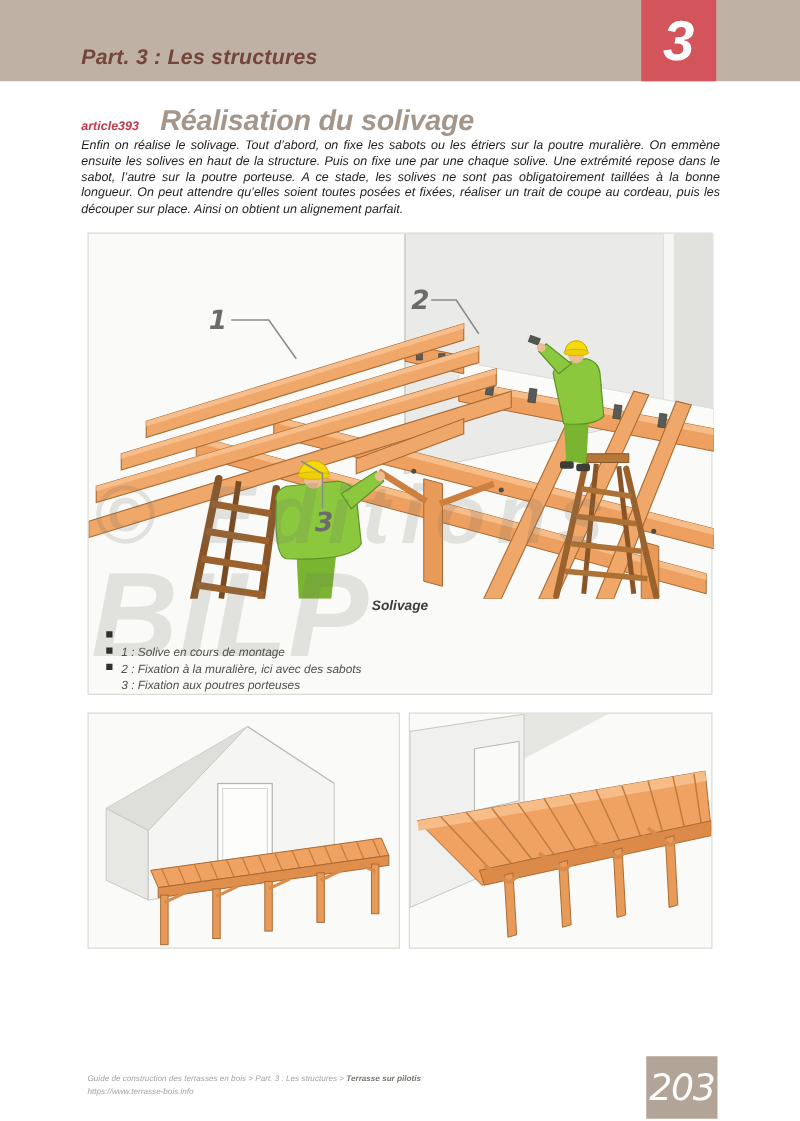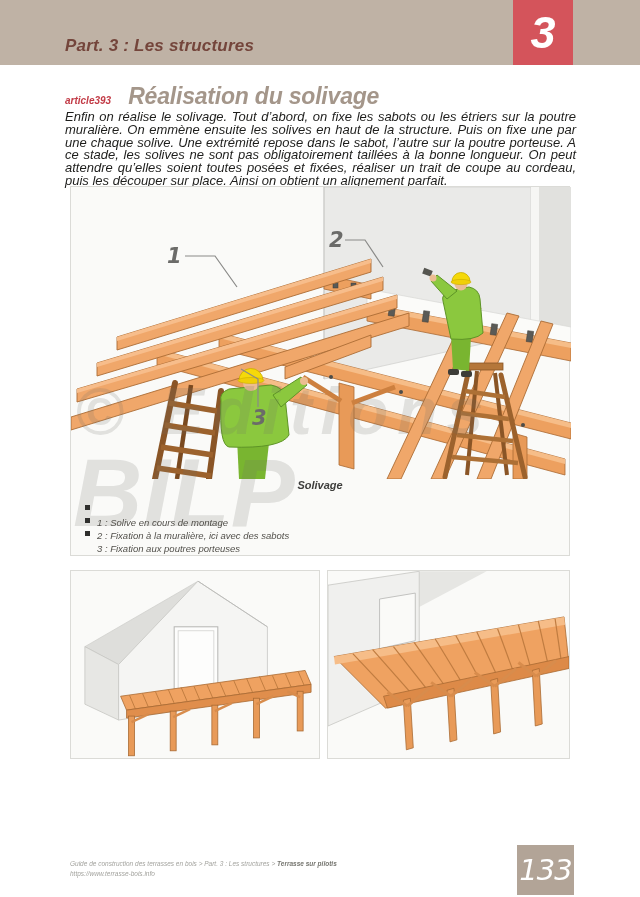--- a/index.html
+++ b/index.html
@@ -9,21 +9,21 @@
   .band{position:absolute;left:0;top:0;width:640px;height:65px;background:#bfb2a5;}
   .part-title{position:absolute;left:65px;top:36px;font-size:17px;font-weight:bold;color:#74453b;letter-spacing:.2px;}
   .chapter-box{position:absolute;left:513px;top:0;width:60px;height:65px;background:#d4545b;
                display:flex;align-items:center;justify-content:center;}
   .chapter-box span{color:#ffffff;font-size:45px;font-weight:bold;line-height:1;}
   
   .article-row{position:absolute;left:65px;top:83px;display:flex;align-items:baseline;}
   .article-tag{font-size:10px;font-weight:bold;color:#c23b46;margin-right:17px;}
   .article-title{font-size:23px;font-weight:bold;color:#a4968a;letter-spacing:-.2px;}
   
-  .body-text{position:absolute;left:65px;top:111px;width:511px;font-size:13px;line-height:12.8px;
+  .body-text{position:absolute;left:65px;top:111px;width:511px;font-size:10px;line-height:12.8px;
              color:#1e1e1c;text-align:justify;}
   
   .fig{position:absolute;background:#fafaf8;border:1px solid #dbdbd7;box-sizing:border-box;}
   #fig-main{left:70px;top:186px;width:500px;height:370px;}
   #fig-left{left:70px;top:570px;width:250px;height:189px;}
   #fig-right{left:327px;top:570px;width:243px;height:189px;}
   #fig-main svg{position:absolute;left:0;top:0;}
   .watermark{position:absolute;left:0;top:18px;width:100%;height:100%;pointer-events:none;z-index:3;
              color:rgba(110,110,104,0.18);font-weight:bold;}
   .wm1{position:absolute;left:4px;top:168px;font-size:66px;letter-spacing:9px;white-space:nowrap;}
@@ -292,16 +292,16 @@
         </g>
       </g>
     </svg>
   </div>
 
   <div class="breadcrumb">
     <div><span>Guide de construction des terrasses en bois &gt; Part. 3 : Les structures &gt; </span><b>Terrasse sur pilotis</b></div>
     <div>https://www.terrasse-bois.info</div>
   </div>
   <div class="page-box">
-    <span>133</span>
+    <span>203</span>
   </div>
 
 </div>
 
 </body></html>

